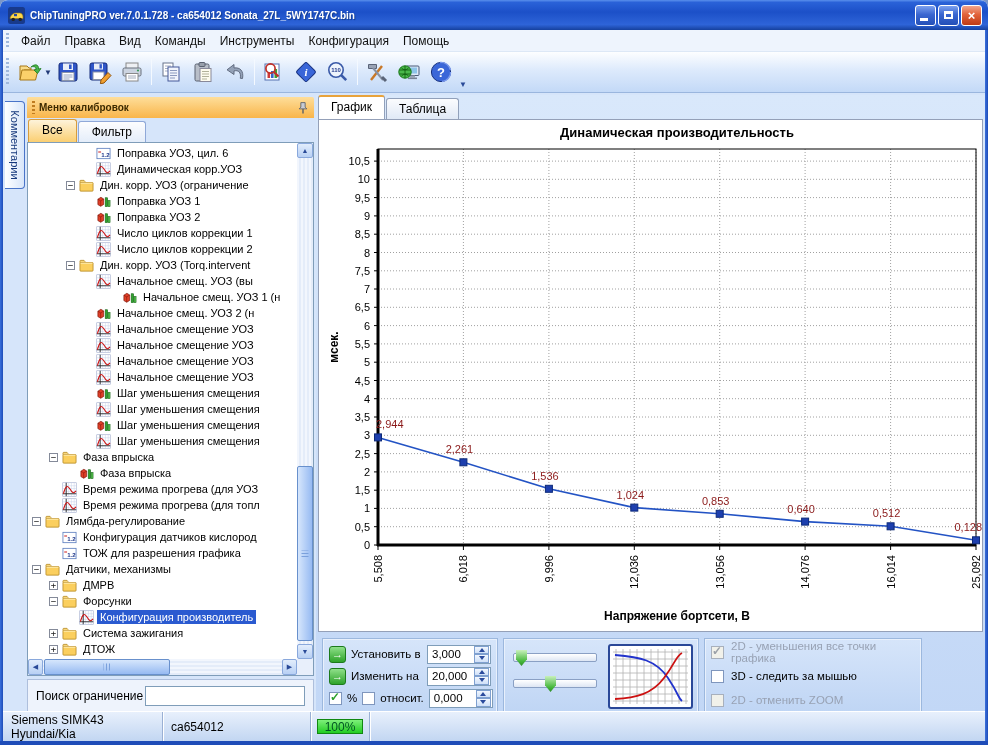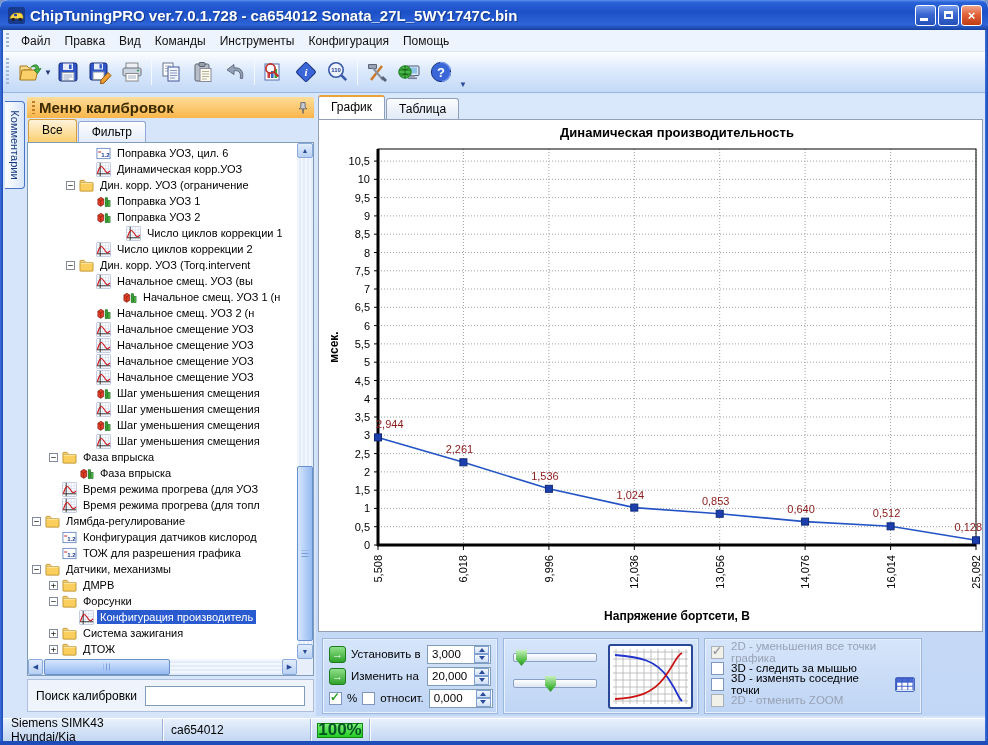--- a/index.html
+++ b/index.html
@@ -9,21 +9,21 @@
   
   .edge{position:absolute;background:linear-gradient(90deg,#3a70dc,#1e4cb8);z-index:50;}
   .edge.l{left:0;top:30px;width:3px;bottom:0;}
   .edge.r{right:0;top:30px;width:3px;bottom:0;}
   .edge.b{left:0;right:0;bottom:0;height:4px;background:#1e4cb8;}
   
   .titlebar{position:absolute;left:0;top:0;right:0;height:30px;border-radius:7px 7px 0 0;
     background:linear-gradient(180deg,#5a90ec 0%,#2a62d8 8%,#1c50c8 40%,#2e64d8 82%,#16419e 100%);
     display:flex;align-items:center;padding:0 6px;}
   .app-icon{width:17px;height:17px;margin:0 5px 0 2px;flex:none;}
-  .title-text{color:#fff;font-size:15px;font-weight:bold;text-shadow:1px 1px 1px #123a8a;
+  .title-text{color:#fff;font-size:10px;font-weight:bold;text-shadow:1px 1px 1px #123a8a;
     white-space:nowrap;overflow:hidden;flex:1;}
   .winbtns{display:flex;gap:2px;}
   .wb{width:21px;height:21px;border:1px solid #fff;border-radius:3px;display:flex;
     align-items:center;justify-content:center;color:#fff;font-size:13px;font-weight:bold;
     background:linear-gradient(180deg,#7ba0ee,#3a66d0 45%,#2450b8);cursor:pointer;position:relative;}
   .wb.close{background:linear-gradient(180deg,#f0a58c,#e2623a 45%,#c03b14);}
   .glyph-min{position:absolute;left:4px;bottom:4px;width:8px;height:3px;background:#fff;}
   .glyph-max{width:9px;height:8px;border:2px solid #fff;border-top-width:3px;}
   
   .menubar{position:absolute;left:3px;right:3px;top:30px;height:22px;background:#eef4fd;
@@ -48,21 +48,21 @@
   .vtab{position:absolute;left:2px;top:4px;width:20px;height:88px;
     border:1px solid #4a74c8;border-radius:0 4px 4px 0;border-left:none;
     background:linear-gradient(90deg,#ffffff,#d8e6fa);display:flex;align-items:center;justify-content:center;cursor:pointer;}
   .vtab span{transform:rotate(90deg);white-space:nowrap;font-size:11px;color:#16387c;}
   
   .left-panel{position:absolute;left:27px;top:97px;width:287px;height:617px;}
   .panel-header{position:absolute;left:0;top:0;right:0;height:21px;border-radius:2px 2px 0 0;
     background:linear-gradient(180deg,#fede9a,#f9b54a);display:flex;align-items:center;padding:0 4px;}
   .hgrip{width:3px;height:13px;margin:0 4px 0 1px;
     background:repeating-linear-gradient(180deg,#c07c20 0 2px,transparent 2px 4px);}
-  .ph-title{font-size:15px;font-weight:bold;color:#3c2a00;flex:1;}
+  .ph-title{font-size:10px;font-weight:bold;color:#3c2a00;flex:1;}
   .pin{width:14px;height:14px;cursor:pointer;}
   .ltabs{position:absolute;left:0;top:22px;right:0;height:23px;display:flex;align-items:flex-end;gap:1px;padding-left:1px;}
   .ltab{height:21px;padding:3px 13px 0;font-size:12px;border:1px solid #8fa8d8;border-bottom:none;
     border-radius:3px 3px 0 0;background:linear-gradient(180deg,#fdfdfe,#e4edfa);cursor:pointer;}
   .ltab.active{height:23px;background:linear-gradient(180deg,#fdf3da,#fbcf72);border-color:#d89c3c;}
   .tree-wrap{position:absolute;left:0;top:45px;right:0;height:534px;border:1px solid #7f9db9;
     background:#fff;overflow:hidden;}
   .tree{position:absolute;left:0;top:2px;right:16px;bottom:16px;overflow:hidden;}
   .trow{height:16px;display:flex;align-items:center;white-space:nowrap;font-size:11px;color:#000;cursor:pointer;}
   .exp{width:9px;height:9px;border:1px solid #848a99;background:#fff;flex:none;margin-right:4px;
@@ -138,29 +138,29 @@
     background:linear-gradient(180deg,#c8f0bc,#46b83c 70%,#2e8c28);}
   .minigraph{position:absolute;left:104px;top:5px;width:85px;height:65px;border:2px solid #2a4898;
     border-radius:3px;background:#fff;cursor:pointer;display:flex;align-items:center;justify-content:center;}
   .gc{width:218px;padding:5px 6px;display:flex;flex-direction:column;justify-content:space-between;}
   .gcrow{display:flex;align-items:center;gap:7px;height:16px;}
   .gcrow .lbl{font-size:11.5px;}
   .gcrow .lbl.dis{color:#98a2b4;}
   .gridbtn{width:20px;height:15px;border:1px solid #4a6ac0;border-radius:2px;background:#dce8fa;
     display:flex;align-items:center;justify-content:center;cursor:pointer;}
   
-  .statusbar{position:absolute;left:3px;right:3px;bottom:4px;height:23px;
+  .statusbar{position:absolute;left:3px;right:3px;bottom:4px;height:30px;
     background:linear-gradient(180deg,#e8f0fc,#c2d6f2);border-top:1px solid #fff;
     display:flex;align-items:center;font-size:12px;}
   .scell{height:100%;display:flex;align-items:center;padding:0 8px;
     border-right:1px solid #9ab0d4;box-shadow:1px 0 0 #fff;}
   .scell.c1{width:160px;} .scell.c2{width:148px;}
   .sprog{width:46px;height:15px;margin:0 2px 0 6px;border:1px solid #118811;
     background:linear-gradient(180deg,#7ef07a,#22cc22);display:flex;align-items:center;
-    justify-content:center;font-size:17px;color:#063;color:#052;font-weight:bold;}
+    justify-content:center;font-size:12px;color:#063;color:#052;}
   .sdiv{width:1px;height:100%;background:#9ab0d4;box-shadow:1px 0 0 #fff;}
 </style>
 </head>
 <body>
 
 <div class="window">
   <div class="edge l"></div>
   <div class="edge r"></div>
   <div class="edge b"></div>
 
@@ -411,21 +411,21 @@
               <svg viewBox="0 0 16 16">
                 <path d="M2 5.5 l3.2-2 3 1.8 v5.8 l-3.2 2 -3-1.8z" fill="#e04028" stroke="#7a1408" stroke-width="0.7"></path>
                 <path d="M2 5.5 l3 1.8 v5.6" fill="none" stroke="#8c1a0a" stroke-width="0.7"></path>
                 <path d="M5 7.3 l3.2-1.9" fill="none" stroke="#8c1a0a" stroke-width="0.7"></path>
                 <rect x="9.8" y="4" width="2.6" height="9.5" fill="#2fa32f" stroke="#156015" stroke-width="0.6"></rect>
                 <rect x="12.8" y="7" width="2.2" height="6.5" fill="#57c44f" stroke="#156015" stroke-width="0.6"></rect>
               </svg>
             </span>
             <span class="tlabel">Поправка УОЗ 2</span>
           </div>
-          <div class="trow" style="padding-left: 55px; margin-left: 30px;">
+          <div class="trow" style="padding-left: 55px;">
             <span class="lsp"></span>
             <span class="ticon">
               <svg viewBox="0 0 16 16">
                 <rect x="0.8" y="0.8" width="14.4" height="14.4" fill="#fff" stroke="#9aa6c8" stroke-width="0.6"></rect>
                 <path d="M4 0.8v14.4M7 0.8v14.4M10 0.8v14.4M13 0.8v14.4M0.8 4h14.4M0.8 7h14.4M0.8 10h14.4M0.8 13h14.4" stroke="#c4cdea" stroke-width="0.5"></path>
                 <path d="M4.5 0.8 v14.4 M0.8 12.5 h14.4" stroke="#222" stroke-width="0.9"></path>
                 <path d="M1.5 12.5 C4 3,6 3.5,8.5 7.5 S12 13,15 9.5" fill="none" stroke="#cc1111" stroke-width="1.2"></path>
               </svg>
             </span>
             <span class="tlabel">Число циклов коррекции 1</span>
@@ -748,21 +748,21 @@
       <div class="sb-h">
         <span class="sb-btn" style="left:0;height:16px;width:15px">◀</span>
         <span class="sb-thumb h" style="top:0;bottom:0;left:16px;width:126px">
             <span class="thumb-grip"></span>
           </span>
         <span class="sb-btn" style="right:0;height:16px;width:15px">▶</span>
       </div>
       <div class="sb-corner"></div>
     </div>
     <div class="search-panel">
-      <span class="search-label">Поиск калибровки</span>
+      <span class="search-label">Поиск ограничение</span>
       <input class="search-input" value="" style="">
     </div>
   </div>
 
   <div class="right-panel">
     <div class="rtabs">
       <span class="rtab active">График</span>
       <span class="rtab">Таблица</span>
     </div>
     <div class="chart-card">
@@ -956,31 +956,20 @@
             <span class="cb dis">
               <span class="mark">✓</span>
             </span>
             <span class="lbl dis">2D - уменьшения все точки графика</span>
           </div>
           <div class="gcrow">
             <span class="cb"></span>
             <span class="lbl">3D - следить за мышью</span>
           </div>
           <div class="gcrow">
-            <span class="cb"></span>
-            <span class="lbl">3D - изменять соседние точки</span>
-            <span class="gridbtn">
-              <svg viewBox="0 0 15 11">
-                <rect x="0.5" y="0.5" width="14" height="10" fill="#fff" stroke="#3a5ac8"></rect>
-                <rect x="0.5" y="0.5" width="14" height="3" fill="#4a6ad0"></rect>
-                <path d="M0.5 3.5h14M0.5 7h14M5 0.5v10M10 0.5v10" stroke="#3a5ac8" stroke-width="0.8"></path>
-              </svg>
-            </span>
-          </div>
-          <div class="gcrow">
             <span class="cb dis"></span>
             <span class="lbl dis">2D - отменить ZOOM</span>
           </div>
         </div>
     </div>
   </div>
 
   <div class="statusbar" id="statusbar">
       <span class="scell c1">Siemens SIMK43 Hyundai/Kia</span>
       <span class="scell c2">ca654012</span>

